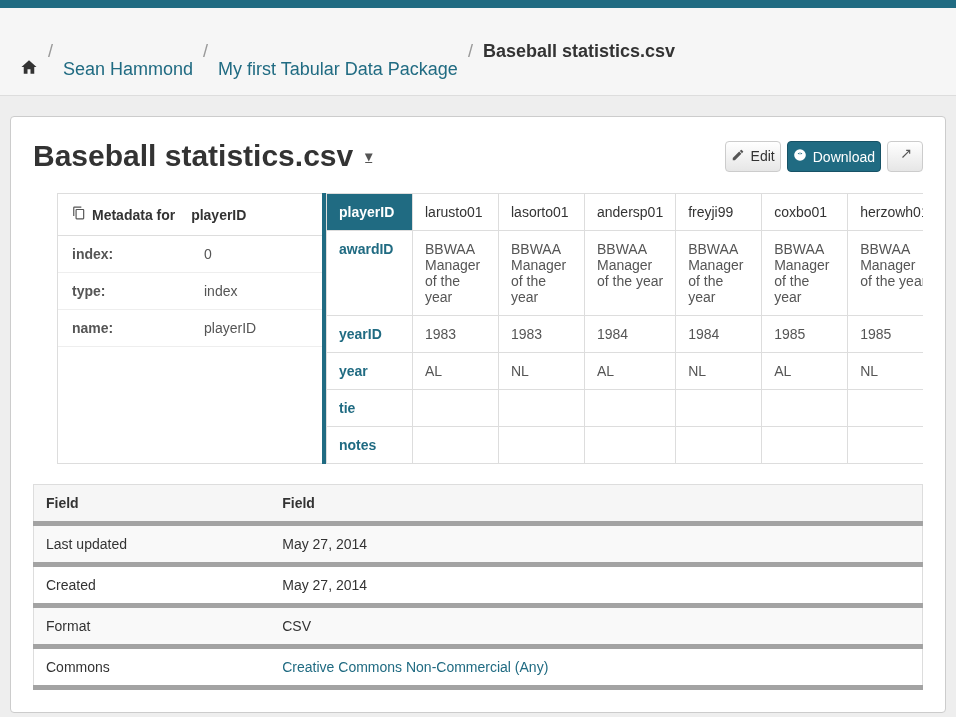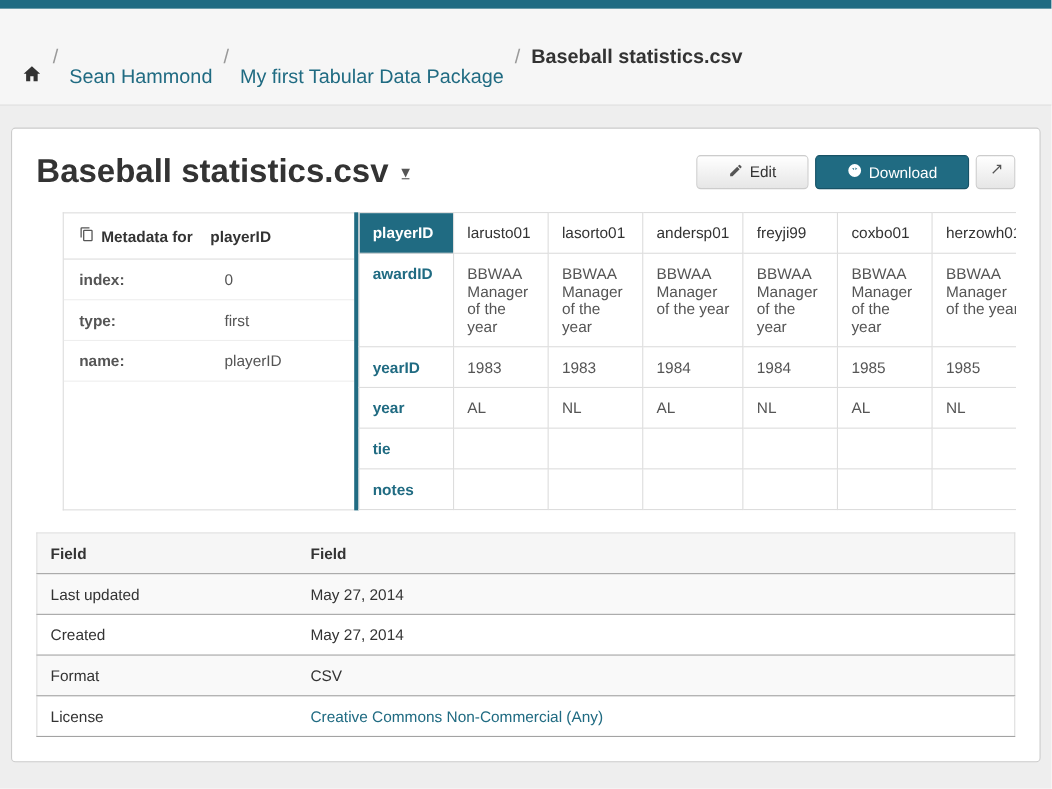--- a/index.html
+++ b/index.html
@@ -8,39 +8,39 @@
 .breadcrumb-wrap { background: #f6f6f6; border-bottom: 1px solid #ddd; padding: 14px 20px; }
 .breadcrumb { font-size: 18px; color: #999; display: flex; align-items: center; flex-wrap: wrap; gap: 4px; }
 .breadcrumb a { color: #206b82; text-decoration: none; margin-top: 36px; }
 .breadcrumb .sep { margin: 0 6px; color: #999; }
 .breadcrumb .current { color: #333; font-weight: bold; }
 .container { max-width: 936px; margin: 20px auto; background: #fff; border: 1px solid #ccc; border-radius: 4px; padding: 22px 22px 22px 22px; }
 .page-head { display: flex; align-items: center; justify-content: space-between; margin-bottom: 20px; }
 h1.title { font-size: 30px; font-weight: bold; color: #333; display: flex; align-items: center; gap: 12px; }
 .dropdown-caret { font-size: 14px; color: #555; }
 .actions { display: flex; gap: 6px; }
-.btn { display: inline-flex; align-items: center; gap: 6px; padding: 6px 28px; font-size: 14px; border-radius: 4px; border: 1px solid #ccc; background: linear-gradient(#ffffff, #e6e6e6); color: #333; text-decoration: none; cursor: pointer; }
+.btn { display: inline-flex; align-items: center; gap: 6px; padding: 6px 5px; font-size: 14px; border-radius: 4px; border: 1px solid #ccc; background: linear-gradient(#ffffff, #e6e6e6); color: #333; text-decoration: none; cursor: pointer; }
 .btn.primary { background: #206b82; color: #fff; border-color: #175266; align-items: flex-end; }
 .btn .icon { font-size: 13px; }
 .main-row { display: flex; gap: 0; margin-bottom: 20px; padding-left: 24px; }
 .sidebar { width: 265px; flex-shrink: 0; border: 1px solid #ddd; border-right: none; }
 .sidebar-head { padding: 12px 14px; font-weight: bold; color: #333; border-bottom: 1px solid #ddd; display: flex; align-items: center; gap: 6px; }
 .meta-table { width: 100%; border-collapse: collapse; }
 .meta-table td { padding: 10px 14px; border-bottom: 1px solid #eee; color: #555; }
 .meta-table td.lbl { font-weight: bold; width: 50%; }
 .grid-wrap { flex: 1; overflow-x: auto; border-left: 4px solid #206b82; }
 .grid { border-collapse: collapse; min-width: 100%; }
 .grid th, .grid td { padding: 10px 12px; border: 1px solid #ddd; text-align: left; vertical-align: top; font-size: 14px; white-space: normal; }
 .grid th { background: #fff; font-weight: normal; min-width: 86px; }
 .grid td { color: #555; min-width: 86px; }
 .grid th.active { background: #206b82; color: #fff; font-weight: bold; }
 .grid .rowlabel { color: #206b82; font-weight: bold; }
 h2.section { font-size: 22px; font-weight: bold; color: #555; margin: 10px 0 14px 0; }
 .fm-table { width: 100%; border-collapse: collapse; border: 1px solid #ddd; }
-.fm-table th, .fm-table td { padding: 10px 12px; border-bottom: 1px solid #a3a3a3; text-align: left; }
+.fm-table th, .fm-table td { padding: 10px 12px; border-bottom: 5px solid #a3a3a3; text-align: left; }
 .fm-table th { background: #f6f6f6; font-weight: bold; }
 .fm-table tr:nth-child(odd) td { background: #f9f9f9; }
 .fm-table a { color: #206b82; text-decoration: none; }
 svg.ico { width: 14px; height: 14px; }
 </style>
 </head>
 <body>
 
 <div class="topbar"></div>
 
@@ -110,21 +110,21 @@
         <span>Metadata for</span>&nbsp;<span>playerID</span>
       </div>
       <table class="meta-table">
         <tbody id="meta-rows">
             <tr>
               <td class="lbl">index:</td>
               <td>0</td>
             </tr>
             <tr>
               <td class="lbl">type:</td>
-              <td>first</td>
+              <td>index</td>
             </tr>
             <tr>
               <td class="lbl">name:</td>
               <td>playerID</td>
             </tr>
           </tbody>
       </table>
     </div>
 
     <div class="grid-wrap">
@@ -211,19 +211,19 @@
         </tr>
         <tr>
           <td>Created</td>
           <td>May 27, 2014</td>
         </tr>
         <tr>
           <td>Format</td>
           <td>CSV</td>
         </tr>
         <tr>
-          <td>License</td>
+          <td>Commons</td>
           <td><a href="#">Creative Commons Non-Commercial (Any)</a></td>
         </tr>
       </tbody>
   </table>
 
 </div>
 
 </body></html>

